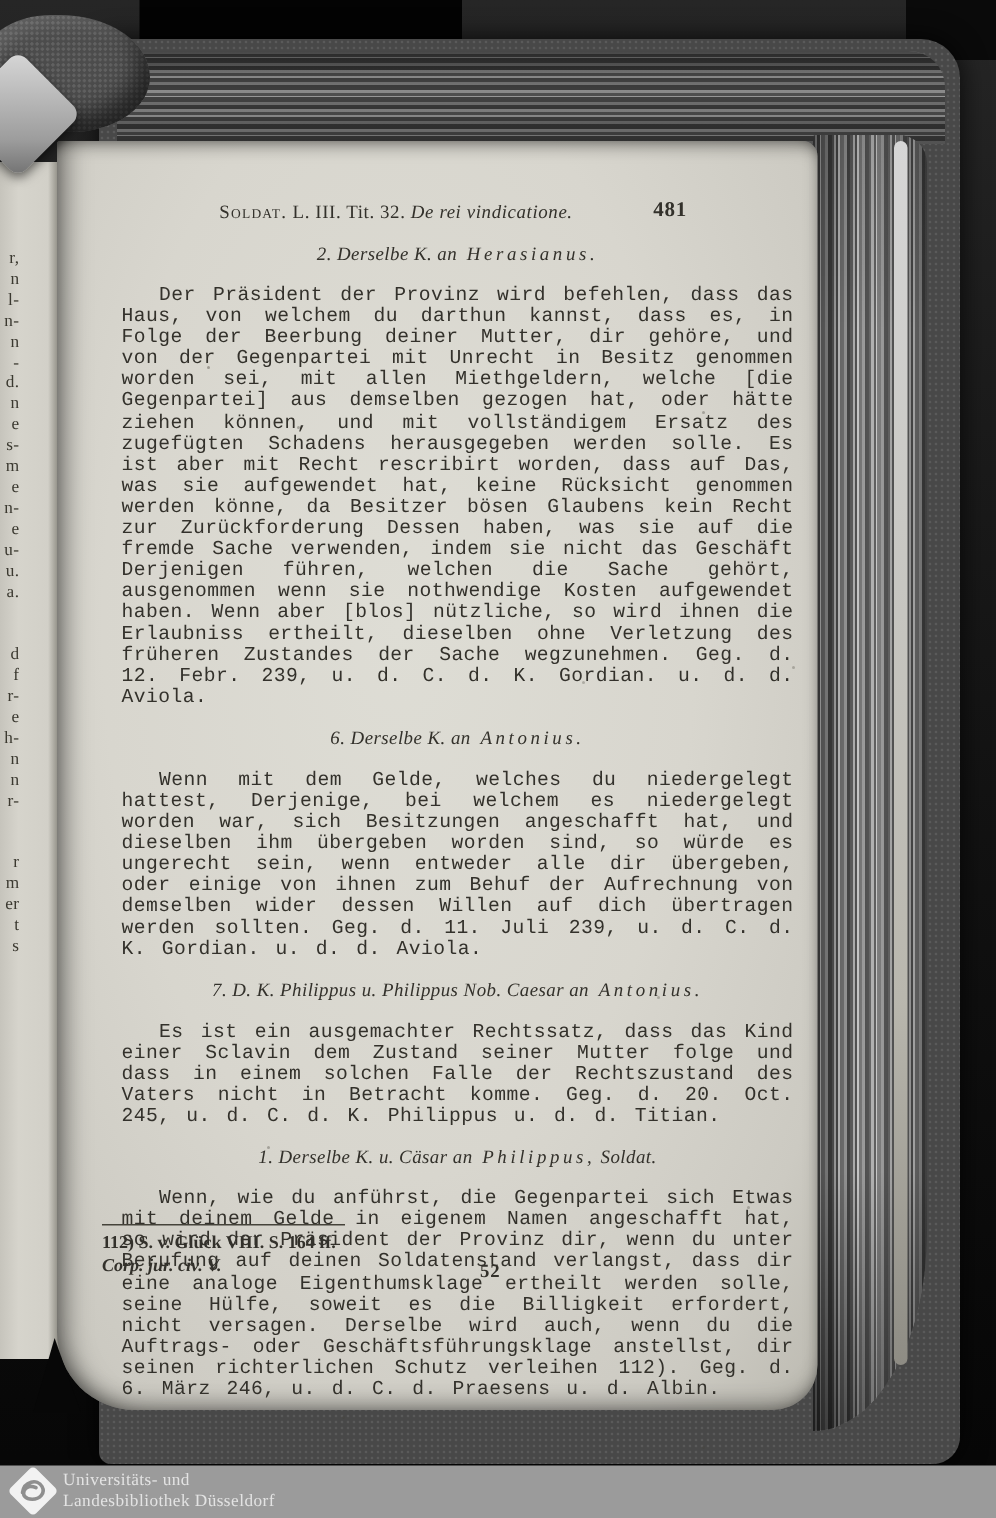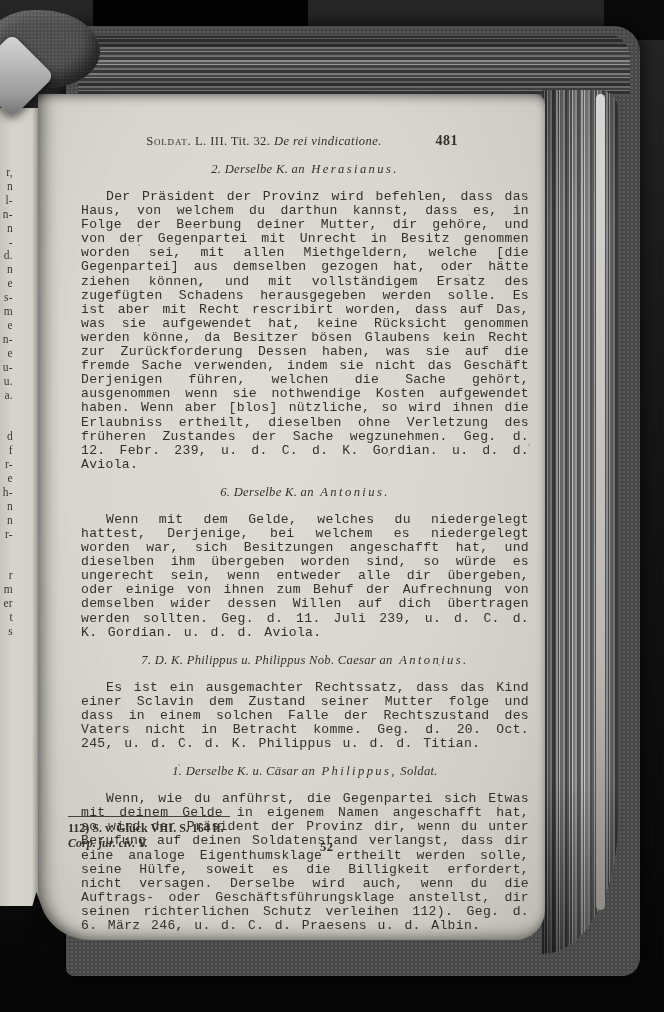--- a/index.html
+++ b/index.html
@@ -212,14 +212,24 @@
     </div>
 
     <div class="signature">52</div>
   </div>
 
   <div class="gutter-wedge"></div>
 
   <div class="clamp"></div>
   <div class="clamp-diamond"></div>
 
+  <div class="banner">
+    <svg class="logo" viewBox="0 0 40 40">
+      <rect x="8" y="8" width="24" height="24" rx="3" transform="rotate(45 20 20)" fill="#f2f2f2"></rect>
+      <path d="M13 21 c1-7.5 10-9.5 13-4 c2.5 4.5-1.5 8.5-6.5 8.5 c-4.5 0-6.5-2.5-5.5-5.5 c1-3 4.5-4 8-2.2" fill="none" stroke="#8f8f8f" stroke-width="2.4" stroke-linecap="round"></path>
+    </svg>
+    <div class="banner-text">
+      <div>Universitäts- und</div>
+      <div>Landesbibliothek Düsseldorf</div>
+    </div>
+  </div>
 
 </div>
 
 </body></html>

